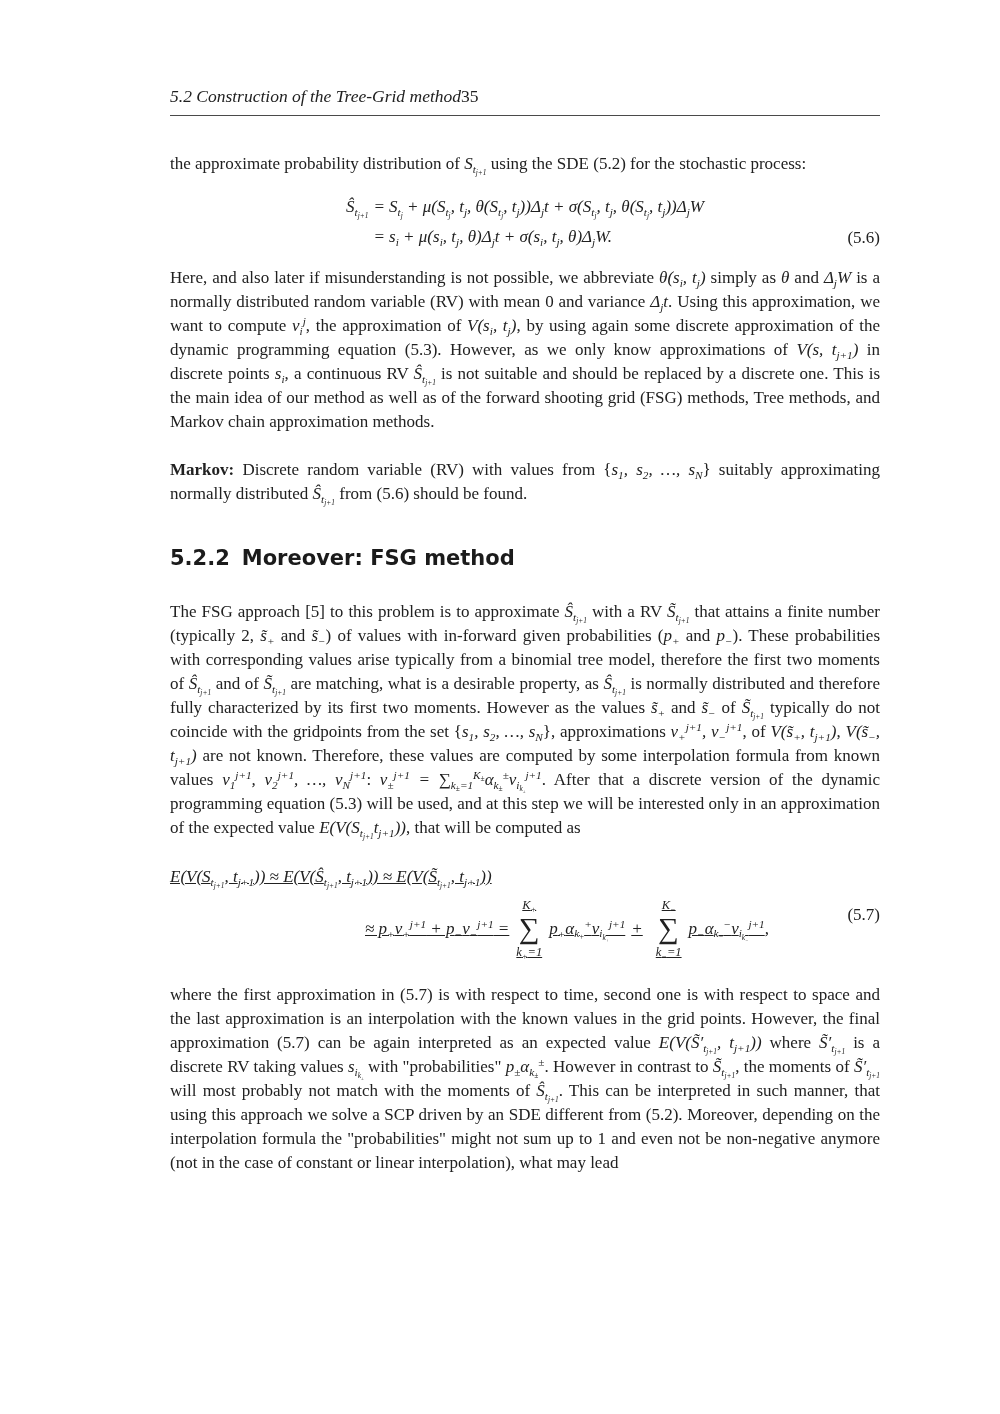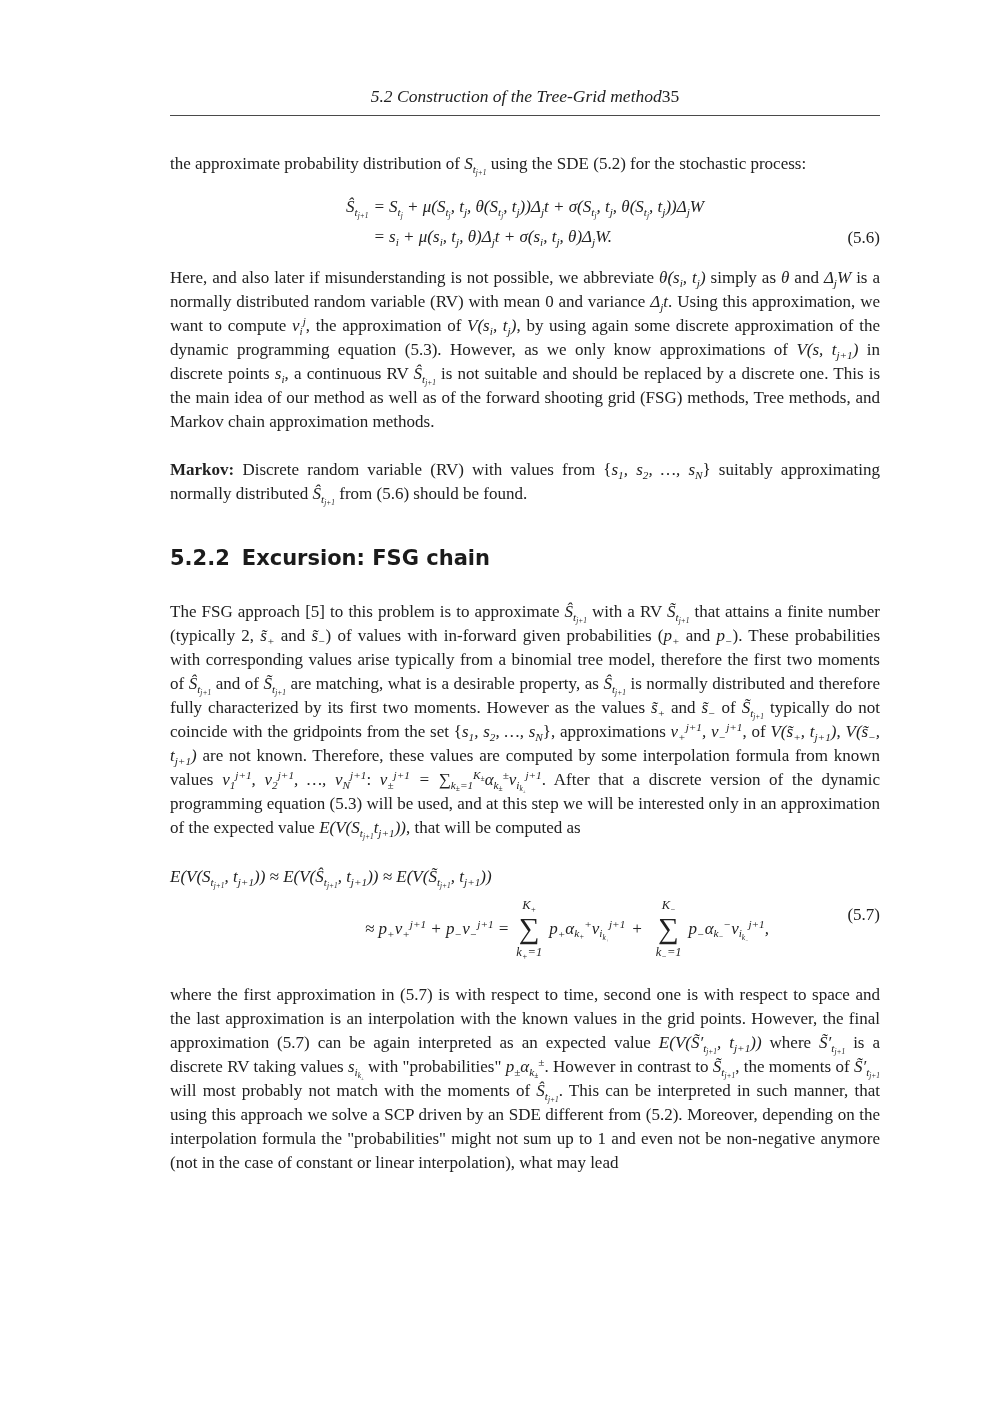--- a/index.html
+++ b/index.html
@@ -4,21 +4,21 @@
 <style>
   html,body{margin:0;padding:0;background:#ffffff;}
   .page{
     width:1000px;height:1414px;box-sizing:border-box;position:relative;
     background:#ffffff;color:#212121;
     font-family:"Liberation Serif","DejaVu Serif",serif;
     font-size:17px;line-height:24px;
     padding:84px 120px 0 170px;overflow:hidden;
   }
   .running-head{
-    display:flex;justify-content:center;align-items:baseline;
+    display:flex;justify-content:flex-start;align-items:baseline;
     border-bottom:1px solid #4a4a4a;padding-bottom:7px;
   }
   .rh-title{font-style:italic;font-size:17.5px;}
   .rh-page{font-style:normal;font-size:17.5px;}
   .para{margin:0;text-align:justify;text-justify:inter-word;}
   .p-intro{margin-top:36px;}
   .p-abbrev{margin-top:14px;}
   .p-problem{margin-top:24px;}
   .p-fsg{margin-top:28px;}
   .p-closing{margin-top:24px;}
@@ -36,21 +36,21 @@
   .align .ar{text-align:left;}
   .tag{position:absolute;right:0;font-style:normal;}
   .tag56{bottom:2px;}
   .tag57{bottom:32px;}
   .heading{
     font-family:"DejaVu Sans","Liberation Sans",sans-serif;
     font-weight:bold;font-size:21px;line-height:24px;
     margin:40px 0 30px 0;color:#1b1b1b;
   }
   .heading .hnum{margin-right:12px;}
-  .eq57{margin-top:24px;}
+  .eq57{margin-top:24px;text-decoration:underline;}
   .eq57 .eqline1{line-height:26px;}
   .eq57 .eqline2{
     display:flex;align-items:center;margin-left:195px;margin-top:8px;
     line-height:26px;
   }
   .bigop{
     display:inline-flex;flex-direction:column;align-items:center;
     margin:0 7px;line-height:1;
   }
   .bigop .lim{font-size:12.5px;line-height:1.15;}
@@ -76,21 +76,21 @@
       <span class="al"></span>
       <span class="ar"><i class="m">= s<sub>i</sub> + μ(s<sub>i</sub>, t<sub>j</sub>, θ)Δ<sub>j</sub>t + σ(s<sub>i</sub>, t<sub>j</sub>, θ)Δ<sub>j</sub>W.</i></span>
     </div>
     <span class="tag tag56">(5.6)</span>
   </div>
 
   <p class="para p-abbrev">Here, and also later if misunderstanding is not possible, we abbreviate <i class="m">θ(s<sub>i</sub>, t<sub>j</sub>)</i> simply as <i class="m">θ</i> and <i class="m">Δ<sub>j</sub>W</i> is a normally distributed random variable (RV) with mean 0 and variance <i class="m">Δ<sub>j</sub>t</i>. Using this approximation, we want to compute <i class="m">v<sub>i</sub><sup>j</sup></i>, the approximation of <i class="m">V(s<sub>i</sub>, t<sub>j</sub>)</i>, by using again some discrete approximation of the dynamic programming equation (5.3). However, as we only know approximations of <i class="m">V(s, t<sub>j+1</sub>)</i> in discrete points <i class="m">s<sub>i</sub></i>, a continuous RV <i class="m">Ŝ<sub>t<sub>j+1</sub></sub></i> is not suitable and should be replaced by a discrete one. This is the main idea of our method as well as of the forward shooting grid (FSG) methods, Tree methods, and Markov chain approximation methods.</p>
 
   <p class="para p-problem"><b>Markov:</b> Discrete random variable (RV) with values from {<i class="m">s<sub>1</sub>, s<sub>2</sub>, …, s<sub>N</sub></i>} suitably approximating normally distributed <i class="m">Ŝ<sub>t<sub>j+1</sub></sub></i> from (5.6) should be found.</p>
 
-  <h2 class="heading"><span class="hnum">5.2.2</span><span class="ht">Excursion: FSG chain</span></h2>
+  <h2 class="heading"><span class="hnum">5.2.2</span><span class="ht">Moreover: FSG method</span></h2>
 
   <p class="para p-fsg">The FSG approach [5] to this problem is to approximate <i class="m">Ŝ<sub>t<sub>j+1</sub></sub></i> with a RV <i class="m">S̃<sub>t<sub>j+1</sub></sub></i> that attains a finite number (typically 2, <i class="m">s̃<sub>+</sub></i> and <i class="m">s̃<sub>−</sub></i>) of values with in-forward given probabilities (<i class="m">p<sub>+</sub></i> and <i class="m">p<sub>−</sub></i>). These probabilities with corresponding values arise typically from a binomial tree model, therefore the first two moments of <i class="m">Ŝ<sub>t<sub>j+1</sub></sub></i> and of <i class="m">S̃<sub>t<sub>j+1</sub></sub></i> are matching, what is a desirable property, as <i class="m">Ŝ<sub>t<sub>j+1</sub></sub></i> is normally distributed and therefore fully characterized by its first two moments. However as the values <i class="m">s̃<sub>+</sub></i> and <i class="m">s̃<sub>−</sub></i> of <i class="m">S̃<sub>t<sub>j+1</sub></sub></i> typically do not coincide with the gridpoints from the set {<i class="m">s<sub>1</sub>, s<sub>2</sub>, …, s<sub>N</sub></i>}, approximations <i class="m">v<sub>+</sub><sup>j+1</sup>, v<sub>−</sub><sup>j+1</sup></i>, of <i class="m">V(s̃<sub>+</sub>, t<sub>j+1</sub>)</i>, <i class="m">V(s̃<sub>−</sub>, t<sub>j+1</sub>)</i> are not known. Therefore, these values are computed by some interpolation formula from known values <i class="m">v<sub>1</sub><sup>j+1</sup>, v<sub>2</sub><sup>j+1</sup>, …, v<sub>N</sub><sup>j+1</sup></i>:  <i class="m">v<sub>±</sub><sup>j+1</sup> = ∑<sub>k<sub>±</sub>=1</sub><sup>K<sub>±</sub></sup>α<sub>k<sub>±</sub></sub><sup>±</sup>v<sub>i<sub>k<sub>±</sub></sub></sub><sup>j+1</sup></i>.  After that a discrete version of the dynamic programming equation (5.3) will be used, and at this step we will be interested only in an approximation of the expected value <i class="m">E(V(S<sub>t<sub>j+1</sub></sub>t<sub>j+1</sub>))</i>, that will be computed as</p>
 
   <div class="eq eq57">
     <div class="eqline1"><i class="m">E(V(S<sub>t<sub>j+1</sub></sub>, t<sub>j+1</sub>)) ≈ E(V(Ŝ<sub>t<sub>j+1</sub></sub>, t<sub>j+1</sub>)) ≈ E(V(S̃<sub>t<sub>j+1</sub></sub>, t<sub>j+1</sub>))</i></div>
     <div class="eqline2">
       <span><i class="m">≈ p<sub>+</sub>v<sub>+</sub><sup>j+1</sup> + p<sub>−</sub>v<sub>−</sub><sup>j+1</sup> =</i></span>
       <span class="bigop">
         <span class="lim"><i class="m">K<sub>+</sub></i></span>
         <span class="op">∑</span>

